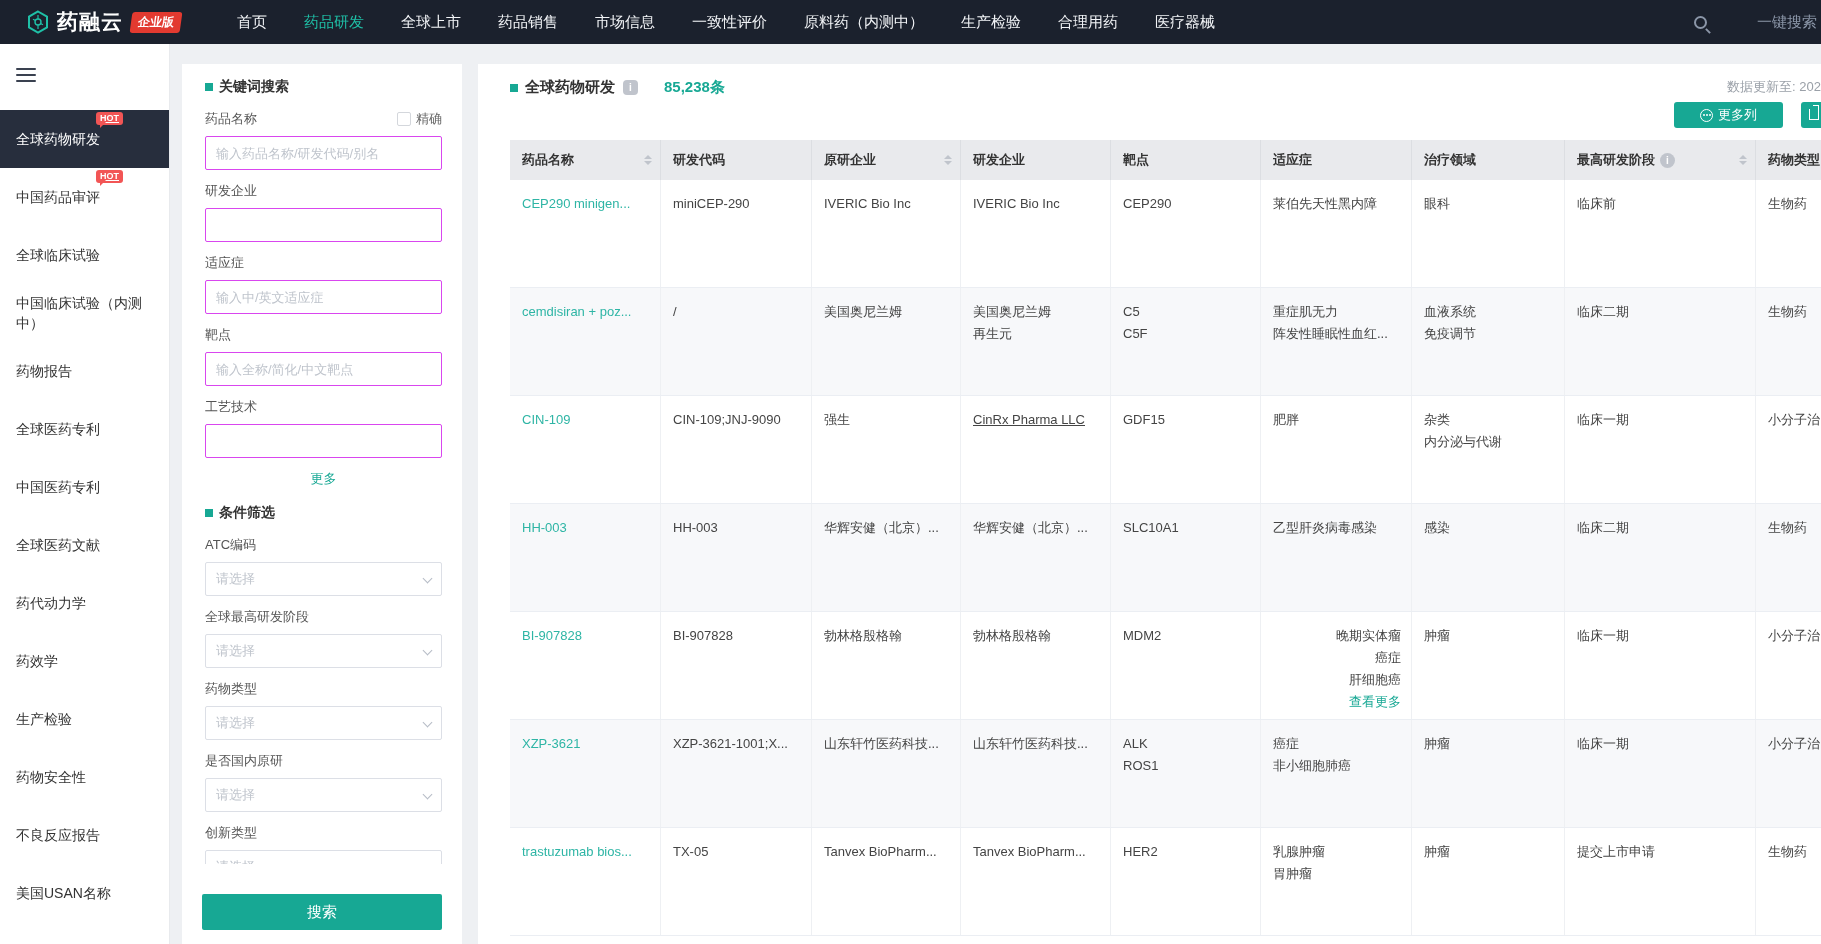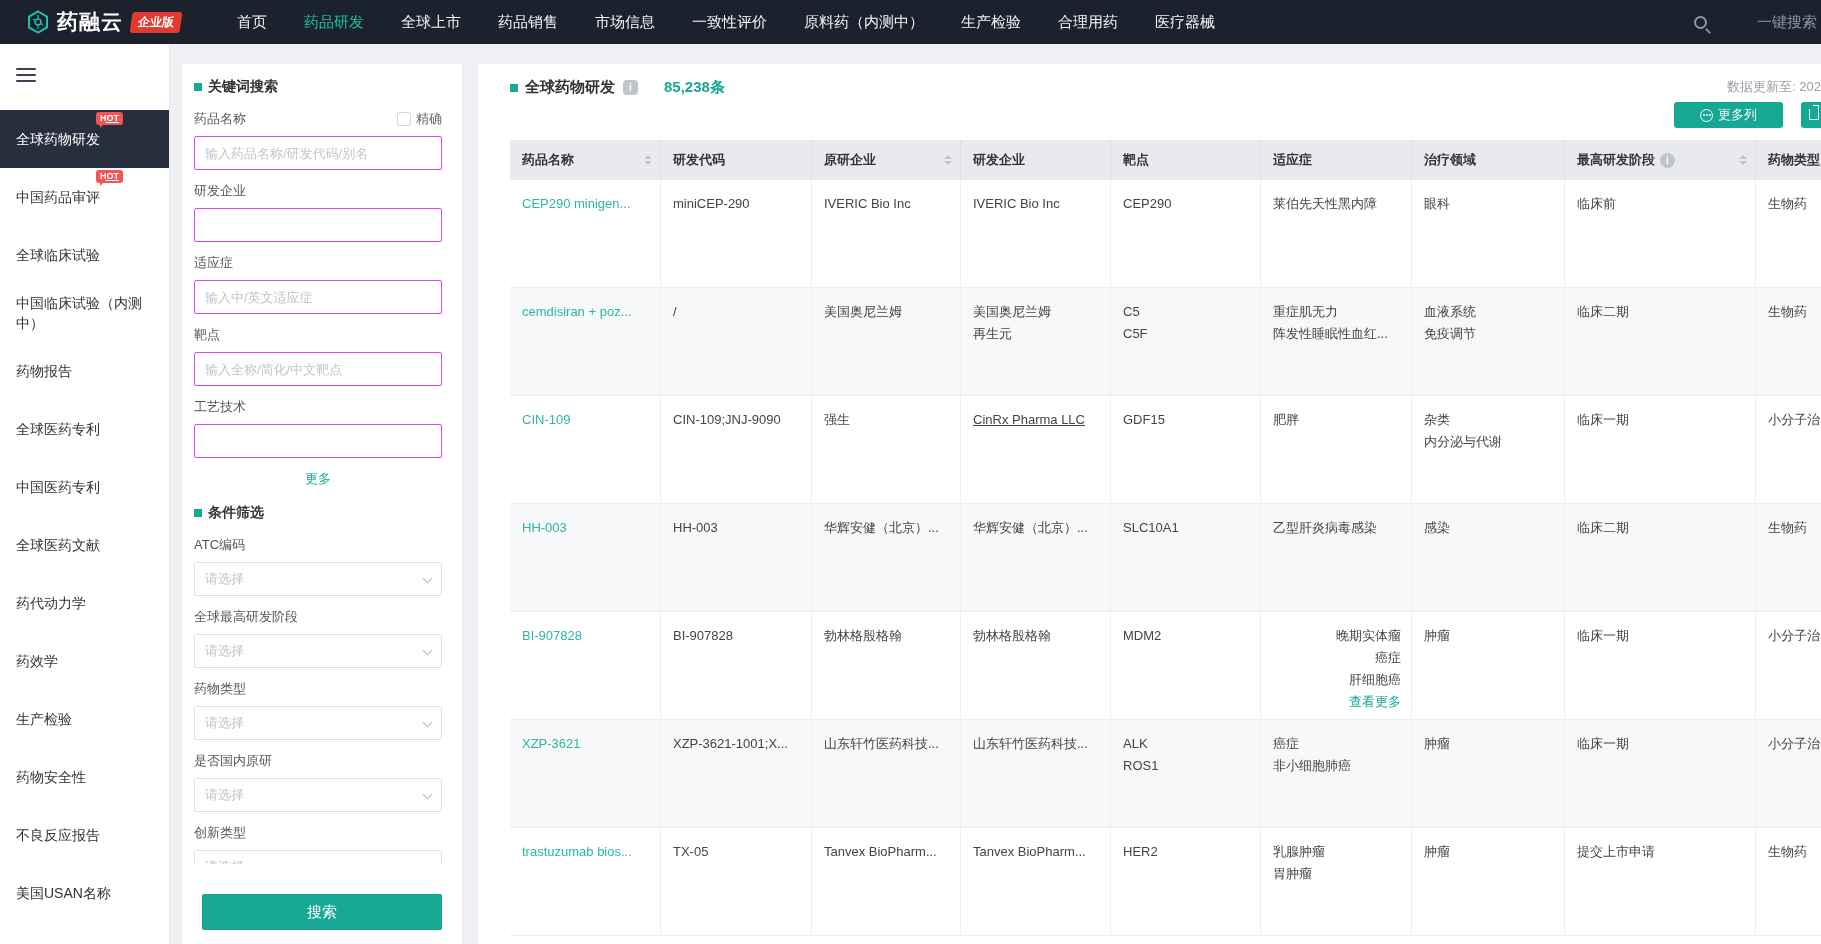--- a/index.html
+++ b/index.html
@@ -32,21 +32,21 @@
   .side-list{margin-top:28px;}
   .side-item{position:relative;min-height:58px;display:flex;align-items:center;
     padding:8px 14px 8px 16px;font-size:14px;color:#333;cursor:pointer;line-height:20px;}
   .side-item.active{background:#272e3d;color:#fff;}
   .hot-badge{position:absolute;top:2px;left:96px;background:#f25555;color:#fff;font-size:9px;
     font-weight:bold;padding:1px 4px;border-radius:3px;line-height:11px;text-decoration:underline;}
   .hot-badge::after{content:"";position:absolute;left:4px;bottom:-3px;border:3px solid transparent;
     border-top-color:#f25555;border-left-color:#f25555;}
   
   .filter-card{position:absolute;left:182px;top:64px;width:280px;height:880px;background:#fff;
-    padding:14px 20px 0 12px;overflow:hidden;}
+    padding:14px 20px 0 23px;overflow:hidden;}
   .sec-title{display:flex;align-items:center;font-weight:bold;font-size:14px;color:#333;margin-bottom:14px;}
   .sec-title .sq{width:8px;height:8px;background:#17a894;margin-right:6px;}
   .f-field{margin-bottom:12px;}
   .f-label-row{display:flex;align-items:center;justify-content:space-between;
     font-size:13px;color:#555;margin-bottom:8px;}
   .exact-wrap{display:flex;align-items:center;color:#666;font-size:13px;}
   .checkbox{width:14px;height:14px;border:1px solid #d4d7dc;border-radius:2px;background:#fff;margin-right:5px;}
   .f-input{width:100%;height:34px;border:1px solid #d946ef;border-radius:2px;padding:0 10px;
     font-size:13px;color:#333;outline:none;font-family:inherit;}
   .f-input::placeholder{color:#bfc4cc;}

